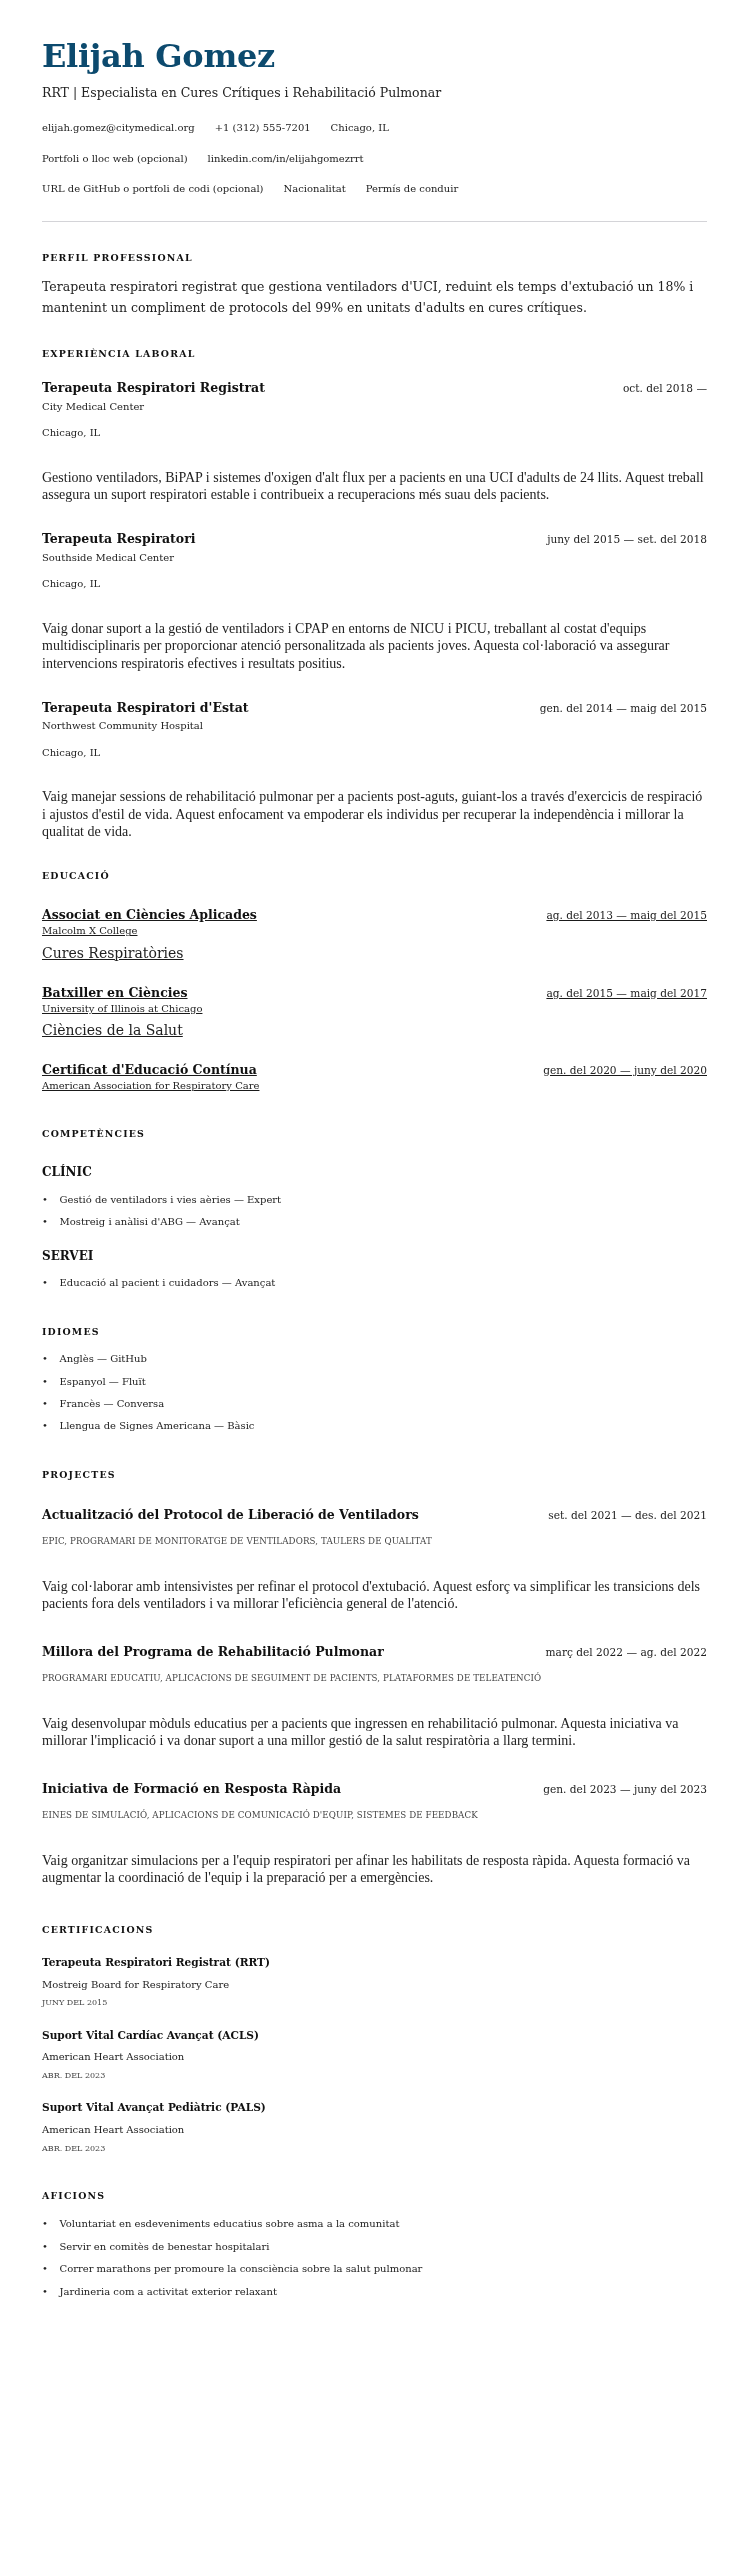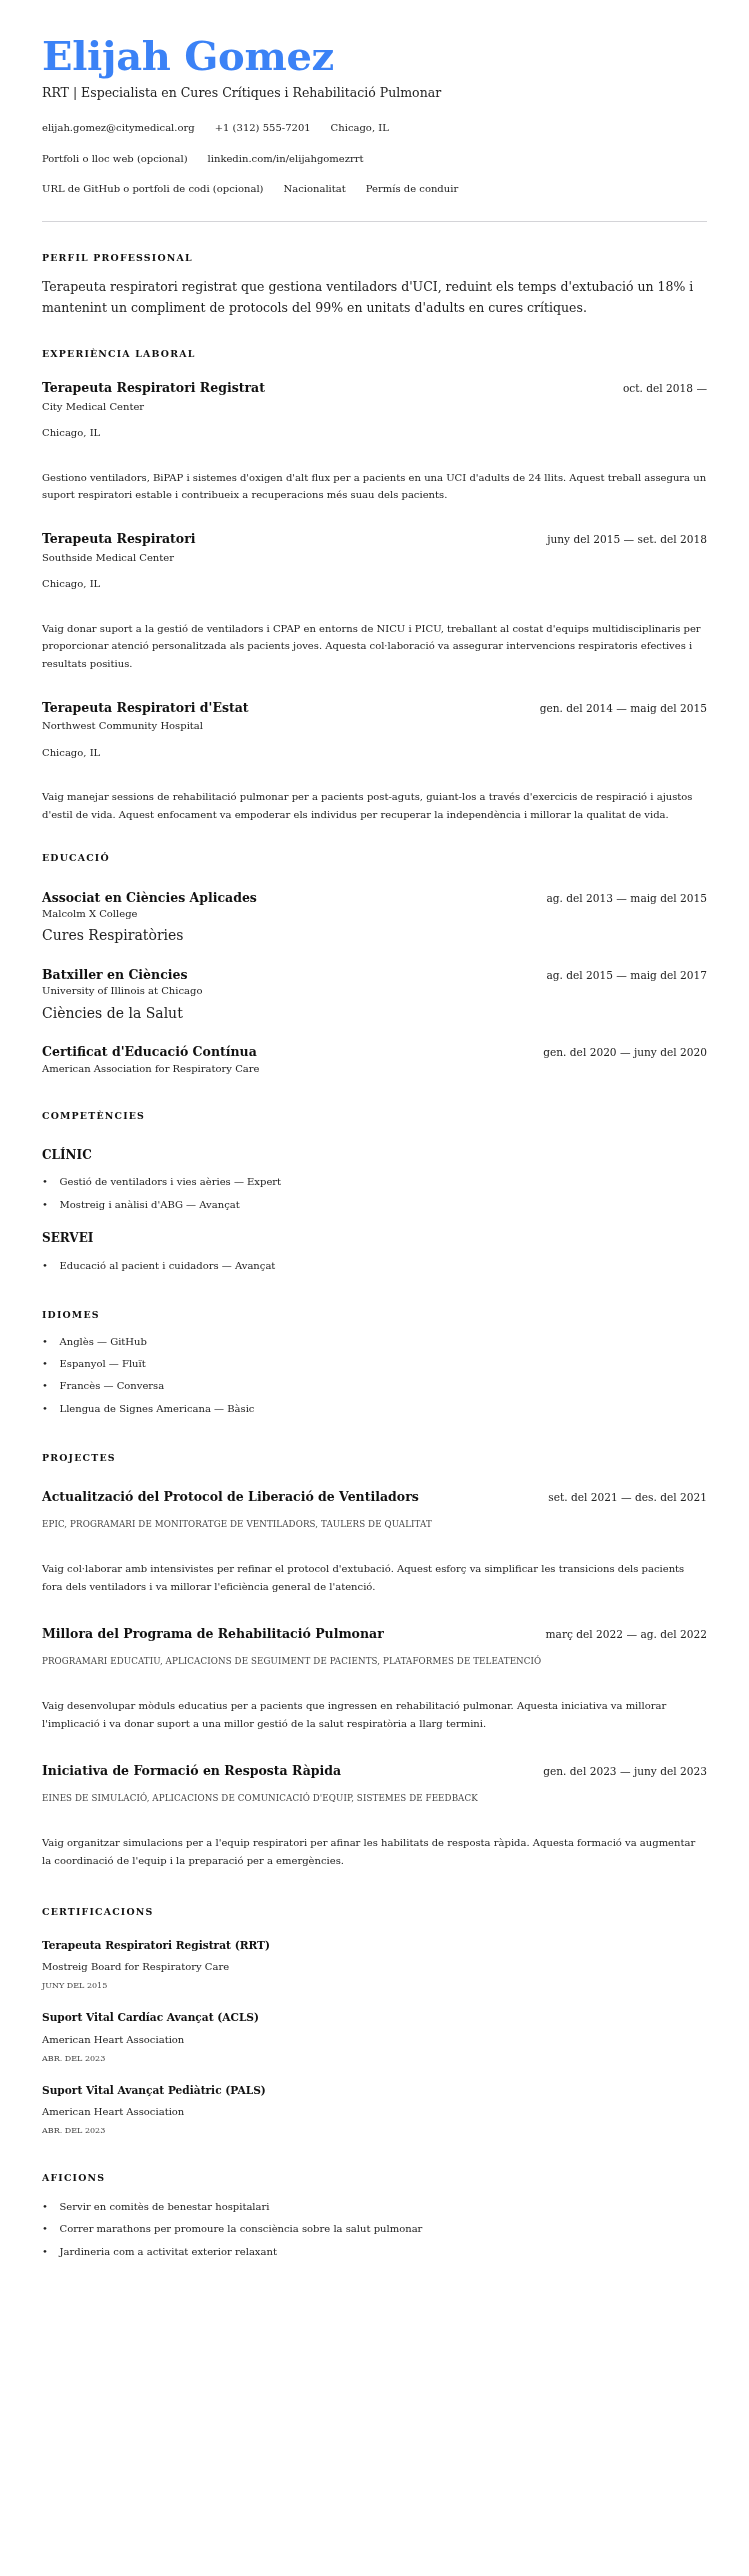--- a/index.html
+++ b/index.html
@@ -3,21 +3,21 @@
 <meta charset="utf-8">
 <style>
   * { box-sizing: border-box; margin: 0; padding: 0; }
   html, body { background: #ffffff; }
   body {
     width: 749px;
     font-family: "DejaVu Serif", serif;
     color: #1a1a1a;
   }
   .page { padding: 36px 42px 25px 42px; }
-  .name { font-size: 40px; font-weight: bold; line-height: 40px; color: #3b82f6; letter-spacing: -0.3px; }
+  .name { font-size: 32px; font-weight: bold; line-height: 40px; color: #0c4a6e; letter-spacing: -0.3px; }
   .subtitle { font-size: 12.5px; line-height: 17.5px; color: #222; margin-top: 7.5px; }
   .contact-row { font-size: 10px; line-height: 13.7px; color: #222; display: flex; gap: 20px; }
   .contact-row.r1 { margin-top: 20px; }
   .contact-row.r2, .contact-row.r3 { margin-top: 17px; }
   .divider { height: 1.2px; background: #d4d4d8; margin-top: 25px; }
 
   .section-title {
     font-size: 9.4px; font-weight: bold; letter-spacing: 1.2px; text-transform: uppercase;
     color: #111; line-height: 12.5px;
   }
@@ -25,25 +25,25 @@
   .summary { font-size: 12.5px; line-height: 20.6px; color: #222; margin-top: 12.5px; }
 
   .exp-section { margin-top: 30px; }
   .job { margin-top: 19px; }
   .job:first-of-type { margin-top: 19px; }
   .row { display: flex; justify-content: space-between; align-items: baseline; }
   .item-title { font-size: 12.5px; font-weight: bold; color: #111; line-height: 16px; }
   .date { font-size: 10.6px; color: #222; line-height: 15px; white-space: nowrap; }
   .org { font-size: 10px; line-height: 13.7px; color: #222; margin-top: 3.7px; }
   .loc { font-size: 10px; line-height: 13.7px; color: #222; margin-top: 12.5px; }
-  .desc { font-size: 10px; line-height: 17.5px; color: #222; margin-top: 29px; }
+  .desc { font-size: 14px; line-height: 17.5px; color: #222; margin-top: 29px; font-family: Liberation Serif, serif; }
   .job + .job { margin-top: 27.5px; }
 
   .edu-section { margin-top: 29px; }
-  .edu { margin-top: 25px; }
+  .edu { margin-top: 25px; text-decoration: underline; }
   .edu + .edu { margin-top: 24px; }
   .edu .org { margin-top: 1.2px; }
   .edu .field { font-size: 14px; line-height: 13.7px; color: #222; margin-top: 8.7px; }
 
   .skills-section { margin-top: 35px; }
   .skill-group-title { font-size: 12px; font-weight: bold; color: #111; line-height: 16px; margin-top: 24px; }
   .skill-group + .skill-group .skill-group-title { margin-top: 19px; }
   ul.bullets { list-style: none; margin-top: 12.5px; }
   ul.bullets li { font-size: 10px; line-height: 13.7px; color: #222; display: flex; margin-top: 8.7px; }
   ul.bullets li:first-child { margin-top: 0; }
@@ -267,20 +267,24 @@
       <div class="cert-org">American Heart Association</div>
       <div class="cert-date">ABR. DEL 2023</div>
     </div>
   </section>
 
   <section class="hobby-section">
     <h2 class="section-title">Aficions</h2>
     <ul class="bullets">
       <li>
           <span class="dot"></span>
+          <span>Voluntariat en esdeveniments educatius sobre asma a la comunitat</span>
+        </li>
+      <li>
+          <span class="dot"></span>
           <span>Servir en comitès de benestar hospitalari</span>
         </li>
       <li>
           <span class="dot"></span>
           <span>Correr marathons per promoure la consciència sobre la salut pulmonar</span>
         </li>
       <li>
           <span class="dot"></span>
           <span>Jardineria com a activitat exterior relaxant</span>
         </li>

